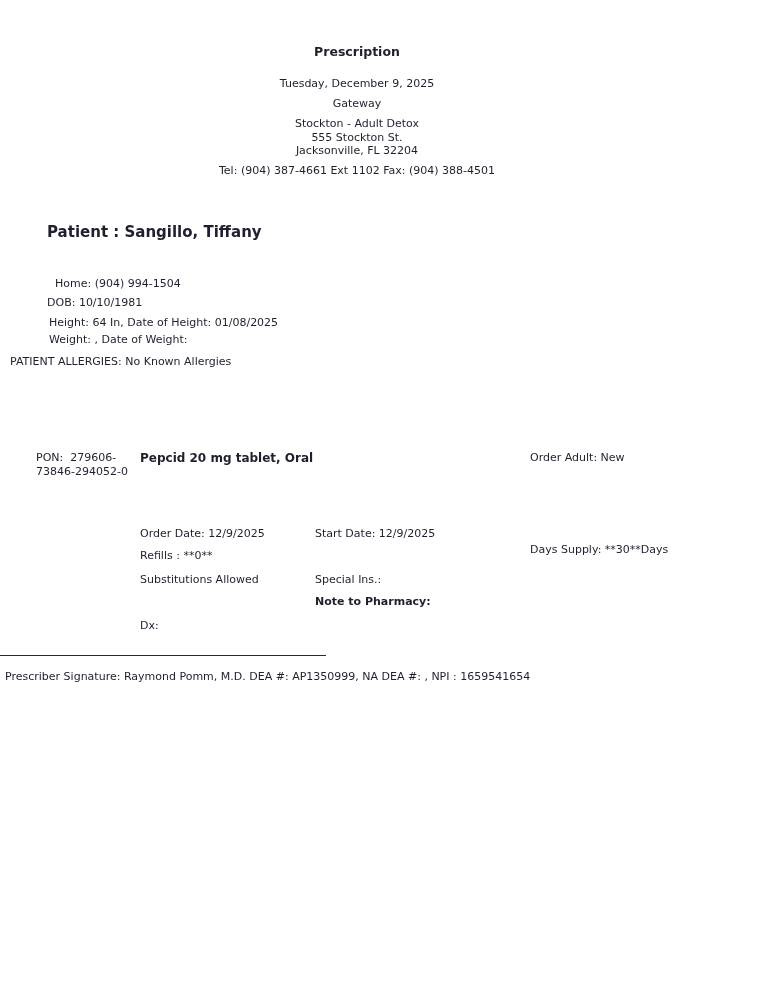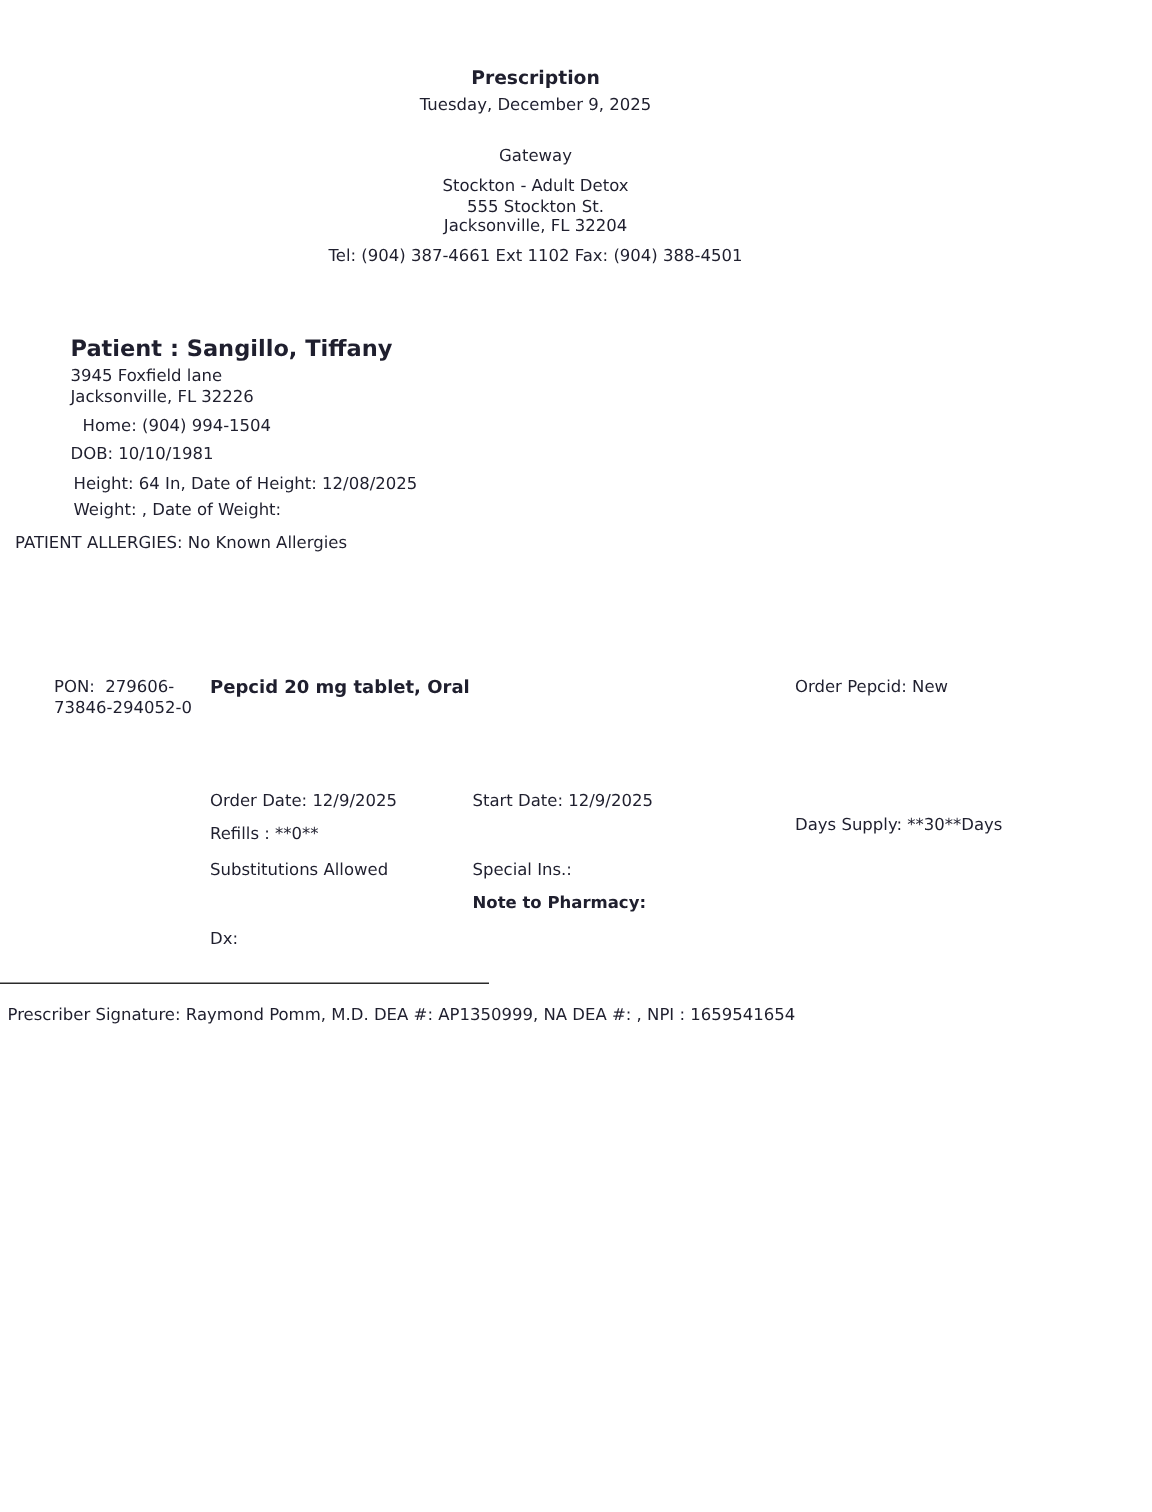--- a/index.html
+++ b/index.html
@@ -35,41 +35,39 @@
     border-top: 1px solid #2a2a2a;
     height: 0;
   }
 </style>
 </head>
 <body>
 
 <div class="page">
 
   <div class="center-block title" style="top:44px;">Prescription</div>
-  <div class="center-block" style="top:63px;">Tuesday, December 9, 2025</div>
+  <div class="center-block" style="top:77px;">Tuesday, December 9, 2025</div>
 
   <div class="center-block" style="top:97px;">Gateway</div>
   <div class="center-block multiline" style="top:117px;">Stockton - Adult Detox
 555 Stockton St.
 Jacksonville, FL 32204</div>
   <div class="center-block" style="top:164px;">Tel: (904) 387-4661 Ext 1102 Fax: (904) 388-4501</div>
 
   <div class="abs bold" style="left:47px; top:223px; font-size:15px;">Patient : Sangillo, Tiffany</div>
-  <div class="abs multiline" style="left:47px; top:244px;">3945 Foxfield lane
-Jacksonville, FL 32226</div>
   <div class="abs" style="left:55px; top:277px;text-align:center;">Home: (904) 994-1504</div>
   <div class="abs" style="left:47px; top:296px;">DOB: 10/10/1981</div>
-  <div class="abs" style="left:49px; top:316px;">Height: 64 In, Date of Height: 12/08/2025</div>
+  <div class="abs" style="left:49px; top:316px;">Height: 64 In, Date of Height: 01/08/2025</div>
   <div class="abs" style="left:49px; top:333px;">Weight: , Date of Weight:</div>
   <div class="abs" style="left:10px; top:355px;">PATIENT ALLERGIES: No Known Allergies</div>
 
   <div class="abs multiline" style="left:36px; top:451px;">PON:  279606-
 73846-294052-0</div>
   <div class="abs bold" style="left:140px; top:451px; font-size:12px;">Pepcid 20 mg tablet, Oral</div>
-  <div class="abs" style="left:530px; top:451px;">Order Pepcid: New</div>
+  <div class="abs" style="left:530px; top:451px;">Order Adult: New</div>
 
 
   <div class="abs" style="left:140px; top:527px;">Order Date: 12/9/2025</div>
   <div class="abs" style="left:315px; top:527px;">Start Date: 12/9/2025</div>
   <div class="abs" style="left:530px; top:527px;margin-top:16px;">Days Supply: **30**Days</div>
 
   <div class="abs" style="left:140px; top:549px;">Refills : **0**</div>
 
   <div class="abs" style="left:140px; top:573px;">Substitutions Allowed</div>
   <div class="abs" style="left:315px; top:573px;">Special Ins.:</div>

